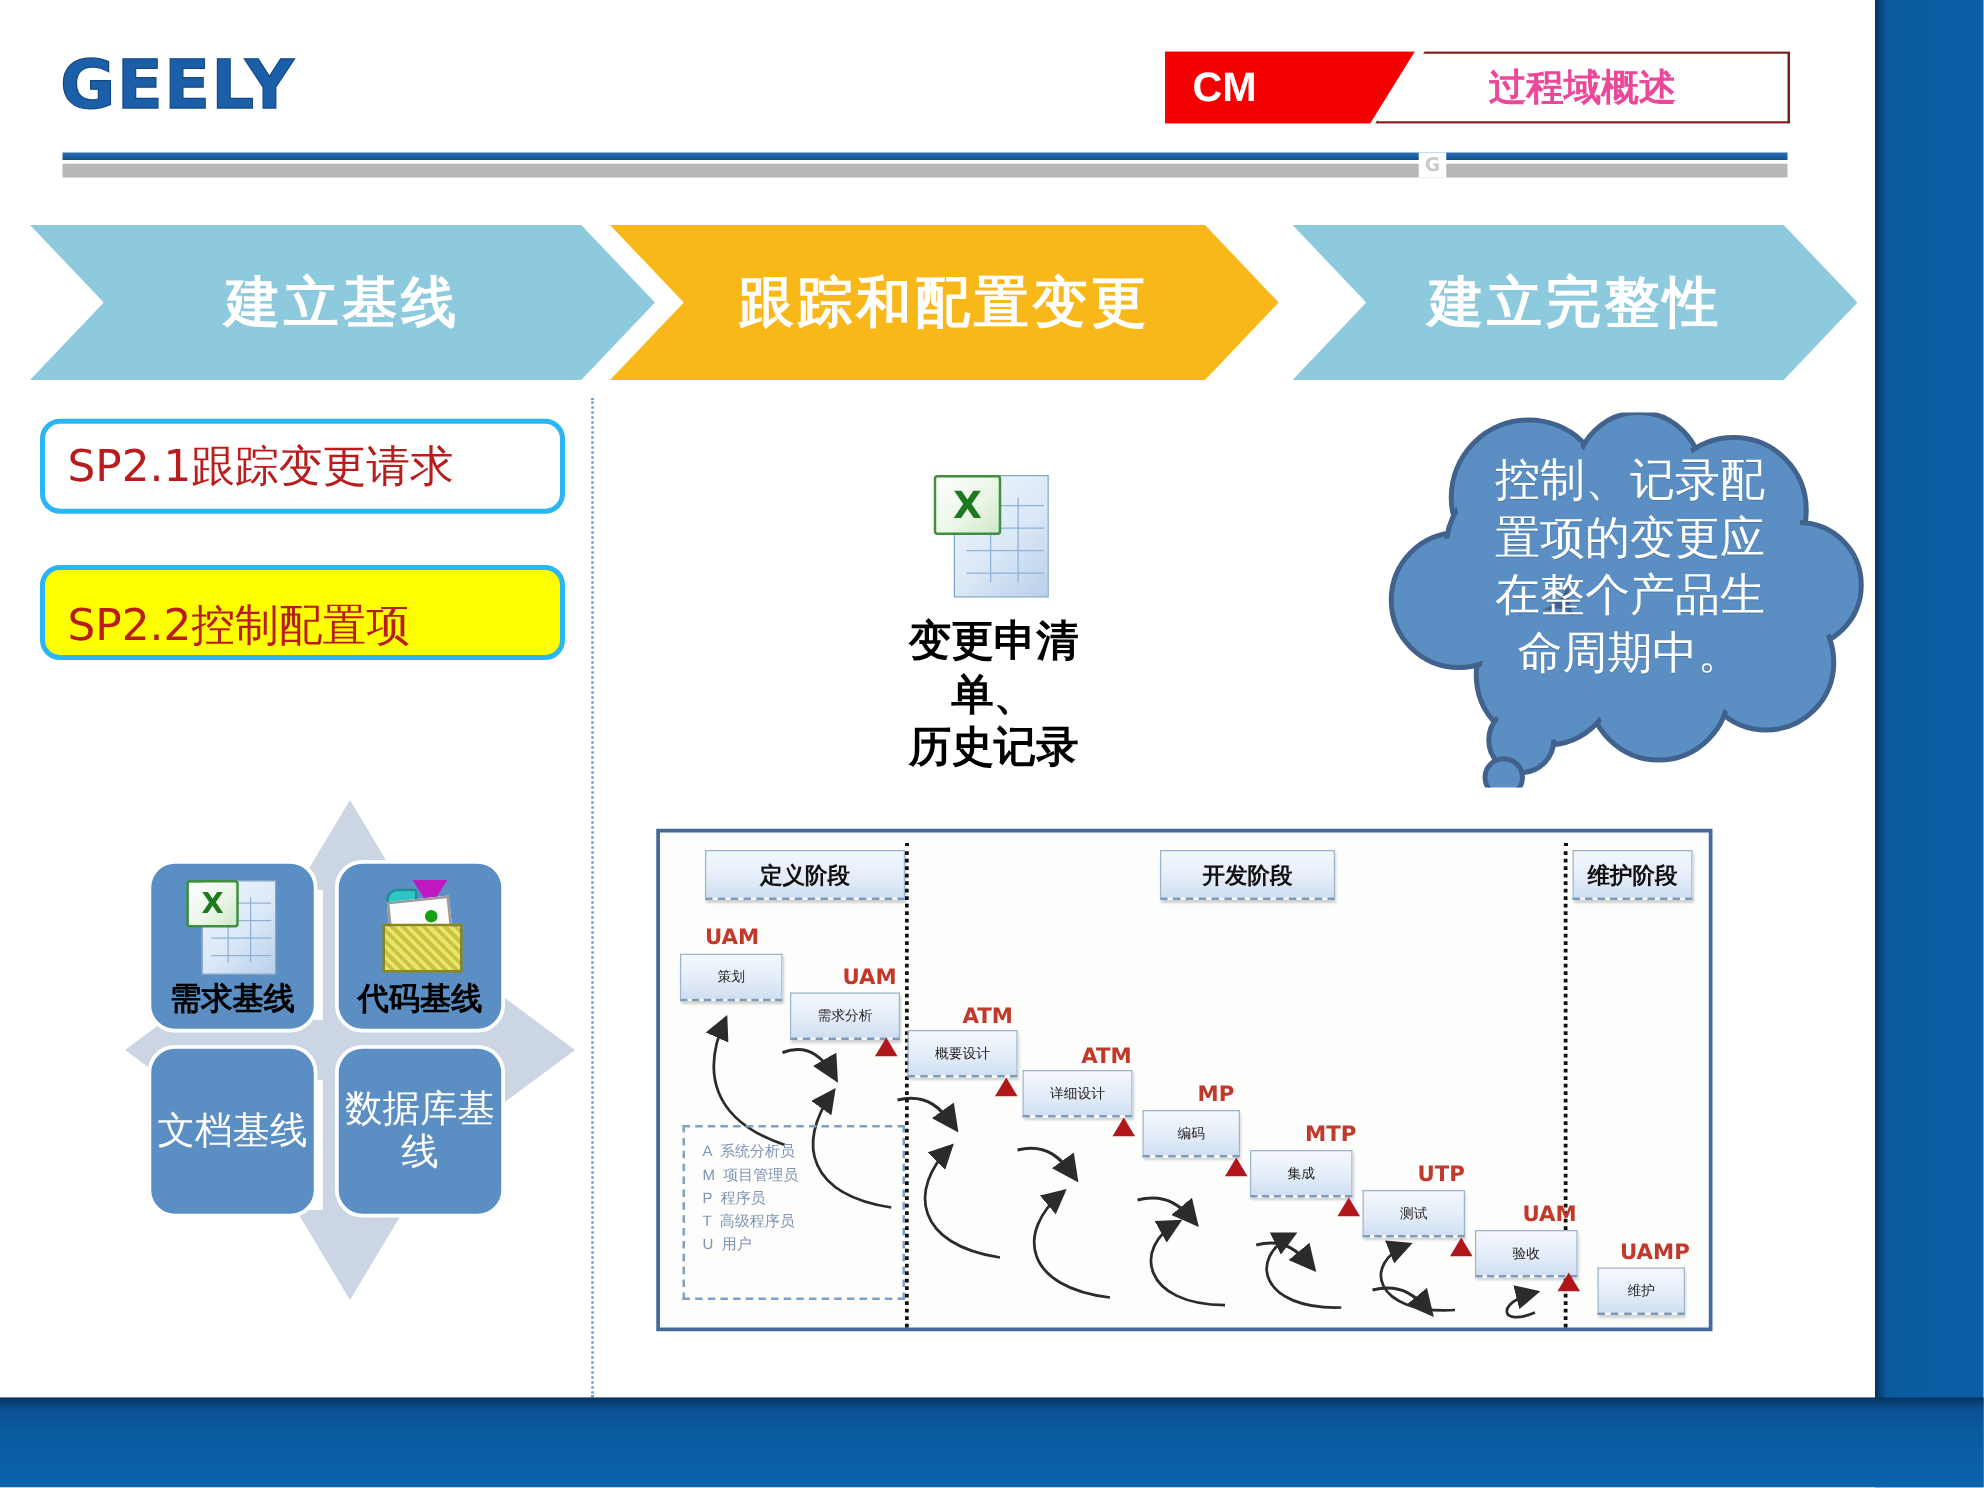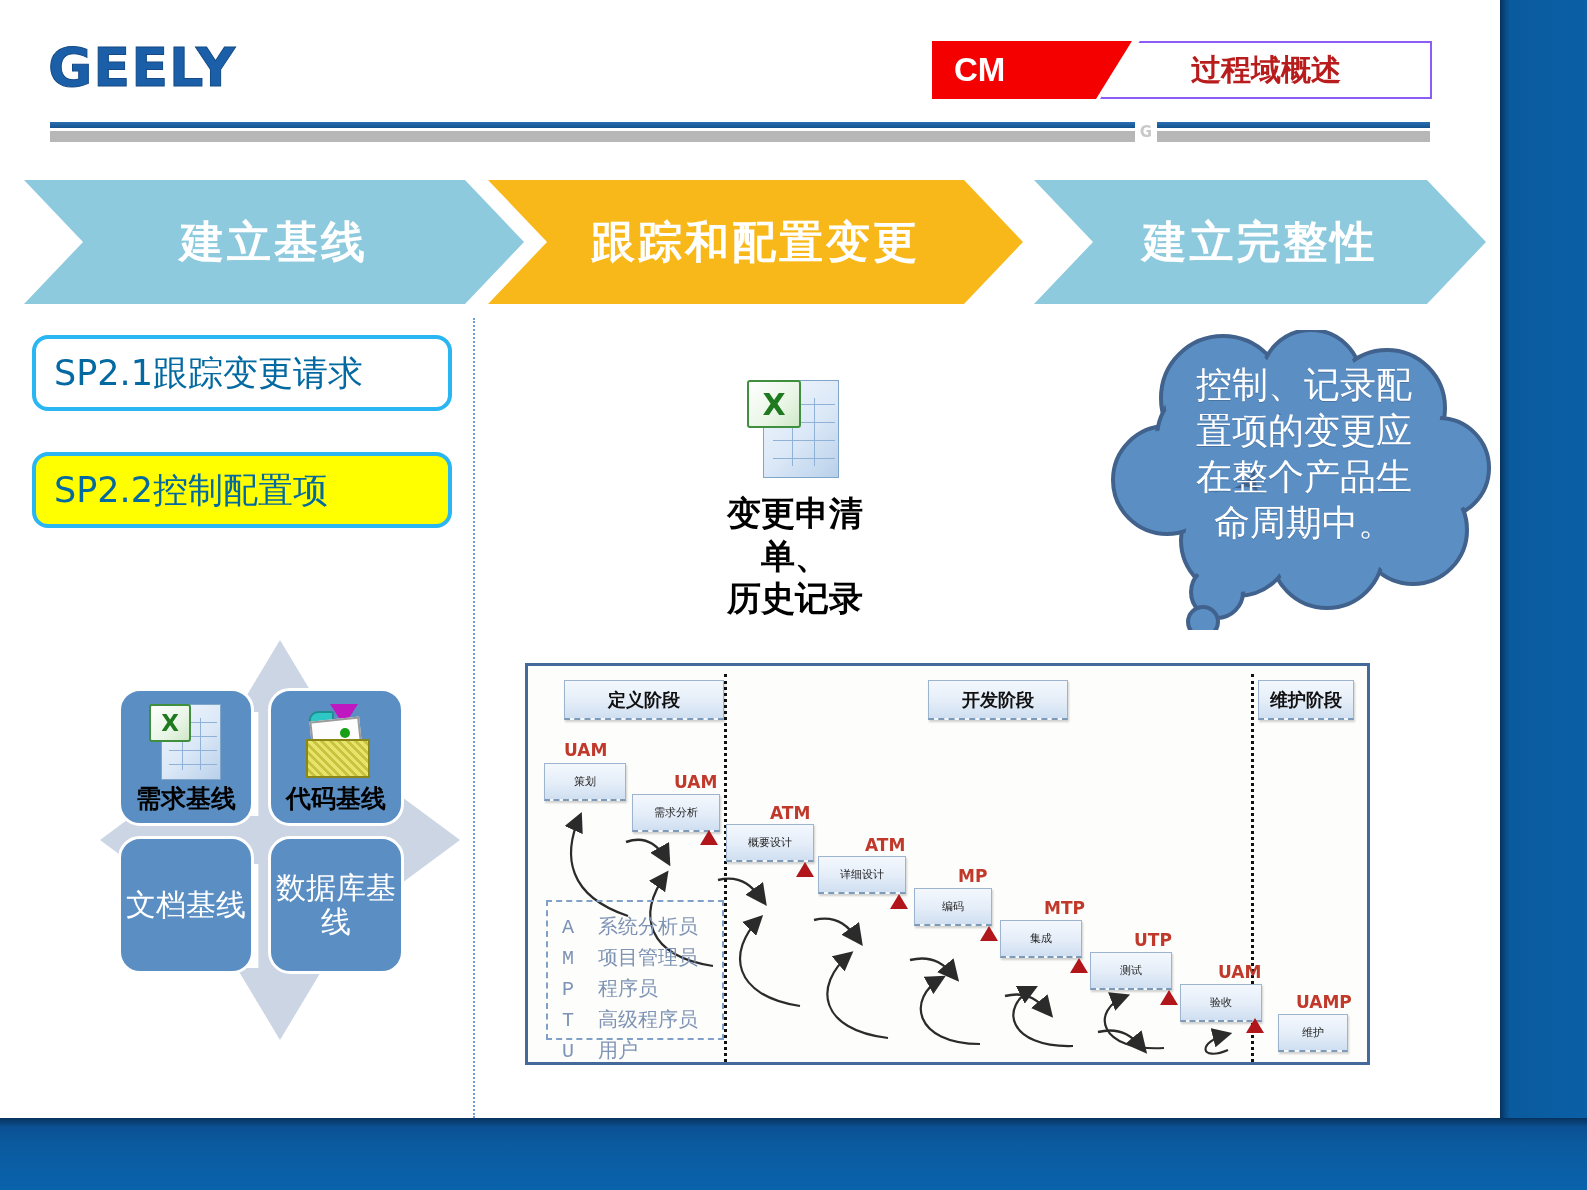--- a/index.html
+++ b/index.html
@@ -48,24 +48,24 @@
   .badge-wrap{position:absolute;left:932px;top:41px;width:500px;height:58px;}
   .badge-cm{
     position:absolute;left:0;top:0;width:200px;height:58px;
     background:#f50000;
     clip-path:polygon(0 0,100% 0,82% 100%,0 100%);
     color:#fff;font-size:33px;font-weight:bold;
     display:flex;align-items:center;padding-left:22px;box-sizing:border-box;
   }
   .badge-title{
     position:absolute;left:168px;top:0;width:332px;height:58px;
-    background:#fff;border:2px solid #8b5cf6;box-sizing:border-box;
+    background:#fff;border:2px solid #7f1d1d;box-sizing:border-box;
     clip-path:polygon(12% 0,100% 0,100% 100%,0 100%);
     display:flex;align-items:center;justify-content:center;
-    font-size:30px;font-weight:bold;color:#b91c1c;
+    font-size:30px;font-weight:bold;color:#ec4899;
     font-family:"DejaVu Sans",sans-serif;
   }
   .rule{position:absolute;left:50px;top:122px;width:1380px;height:20px;}
   .rule .blue{position:absolute;left:0;top:0;width:100%;height:6px;
     background:linear-gradient(to bottom,#2a6fb3,#14528f);}
   .rule .gray{position:absolute;left:0;top:9px;width:100%;height:11px;background:#b7b7b7;}
   .rule .gmark{
     position:absolute;left:1085px;top:0;width:22px;height:20px;background:#fff;
     color:#c9c9c9;font-size:15px;font-weight:bold;text-align:center;line-height:20px;
     font-family:"DejaVu Sans",sans-serif;
@@ -91,25 +91,25 @@
   .v-divider{
     position:absolute;left:473px;top:318px;width:0;height:800px;
     border-left:2px dotted #6f9fd0;
   }
 
   
   .sp-box{
     position:absolute;left:32px;box-sizing:border-box;
     border:4px solid #29b6f2;border-radius:16px;
     display:flex;align-items:center;padding-left:18px;
-    font-size:35px;color:#0369a1;
+    font-size:35px;color:#b91c1c;
     font-family:"DejaVu Sans",sans-serif;
   }
   .sp-box.b1{top:335px;width:420px;height:76px;background:#fff;}
-  .sp-box.b2{top:452px;width:420px;height:76px;background:#ffff00;}
+  .sp-box.b2{top:452px;width:420px;height:76px;background:#ffff00;align-items:flex-end;}
 
   
   .diamond-wrap{position:absolute;left:100px;top:640px;width:360px;height:400px;}
   .fourway{
     position:absolute;left:0;top:0;width:360px;height:400px;
     background:#ccd5e4;
     clip-path:polygon(
       50% 0%, 62% 18%, 56% 18%, 56% 44%, 82% 44%, 82% 38%, 100% 50%,
       82% 62%, 82% 56%, 56% 56%, 56% 82%, 62% 82%, 50% 100%, 38% 82%,
       44% 82%, 44% 56%, 18% 56%, 18% 62%, 0% 50%, 18% 38%, 18% 44%,
@@ -220,22 +220,22 @@
   }
   .wf-tri{
     position:absolute;width:0;height:0;
     border-left:9px solid transparent;border-right:9px solid transparent;
     border-bottom:15px solid #b0161a;
   }
   .wf-legend{
     position:absolute;left:18px;top:234px;width:178px;height:140px;
     border:2px dashed #7fa0c8;box-sizing:border-box;
     padding:10px 0 0 14px;
-    color:#7e93b5;font-size:20px;line-height:1.55;
-    font-family:Liberation Mono, monospace;
+    color:#7e93b5;font-size:12px;line-height:1.55;
+    font-family:Liberation Sans, sans-serif;
   }
   .wf-vline{position:absolute;top:8px;height:388px;border-left:3px dotted #111;}
 </style>
 </head>
 <body>
 
 <div class="slide">
 
   <div class="page-body">
 

